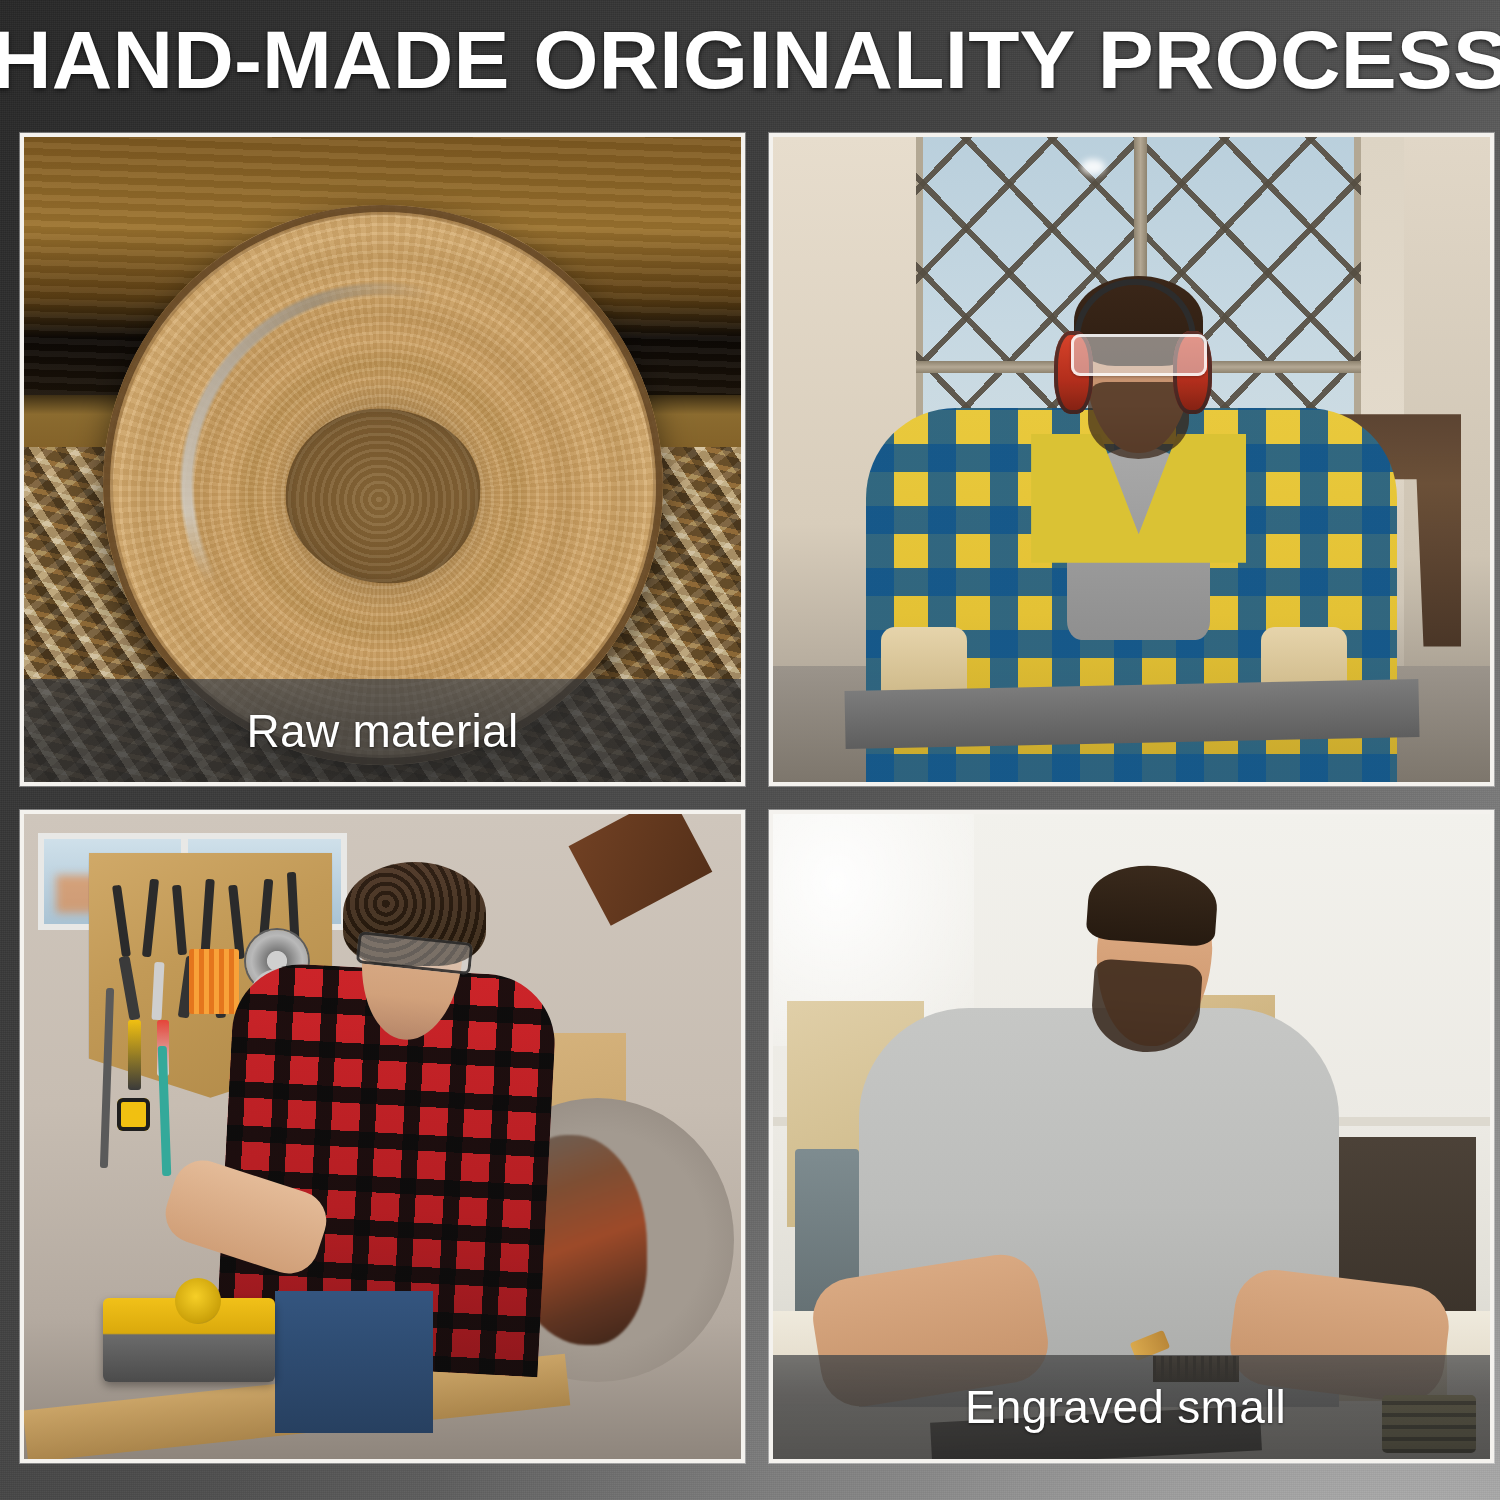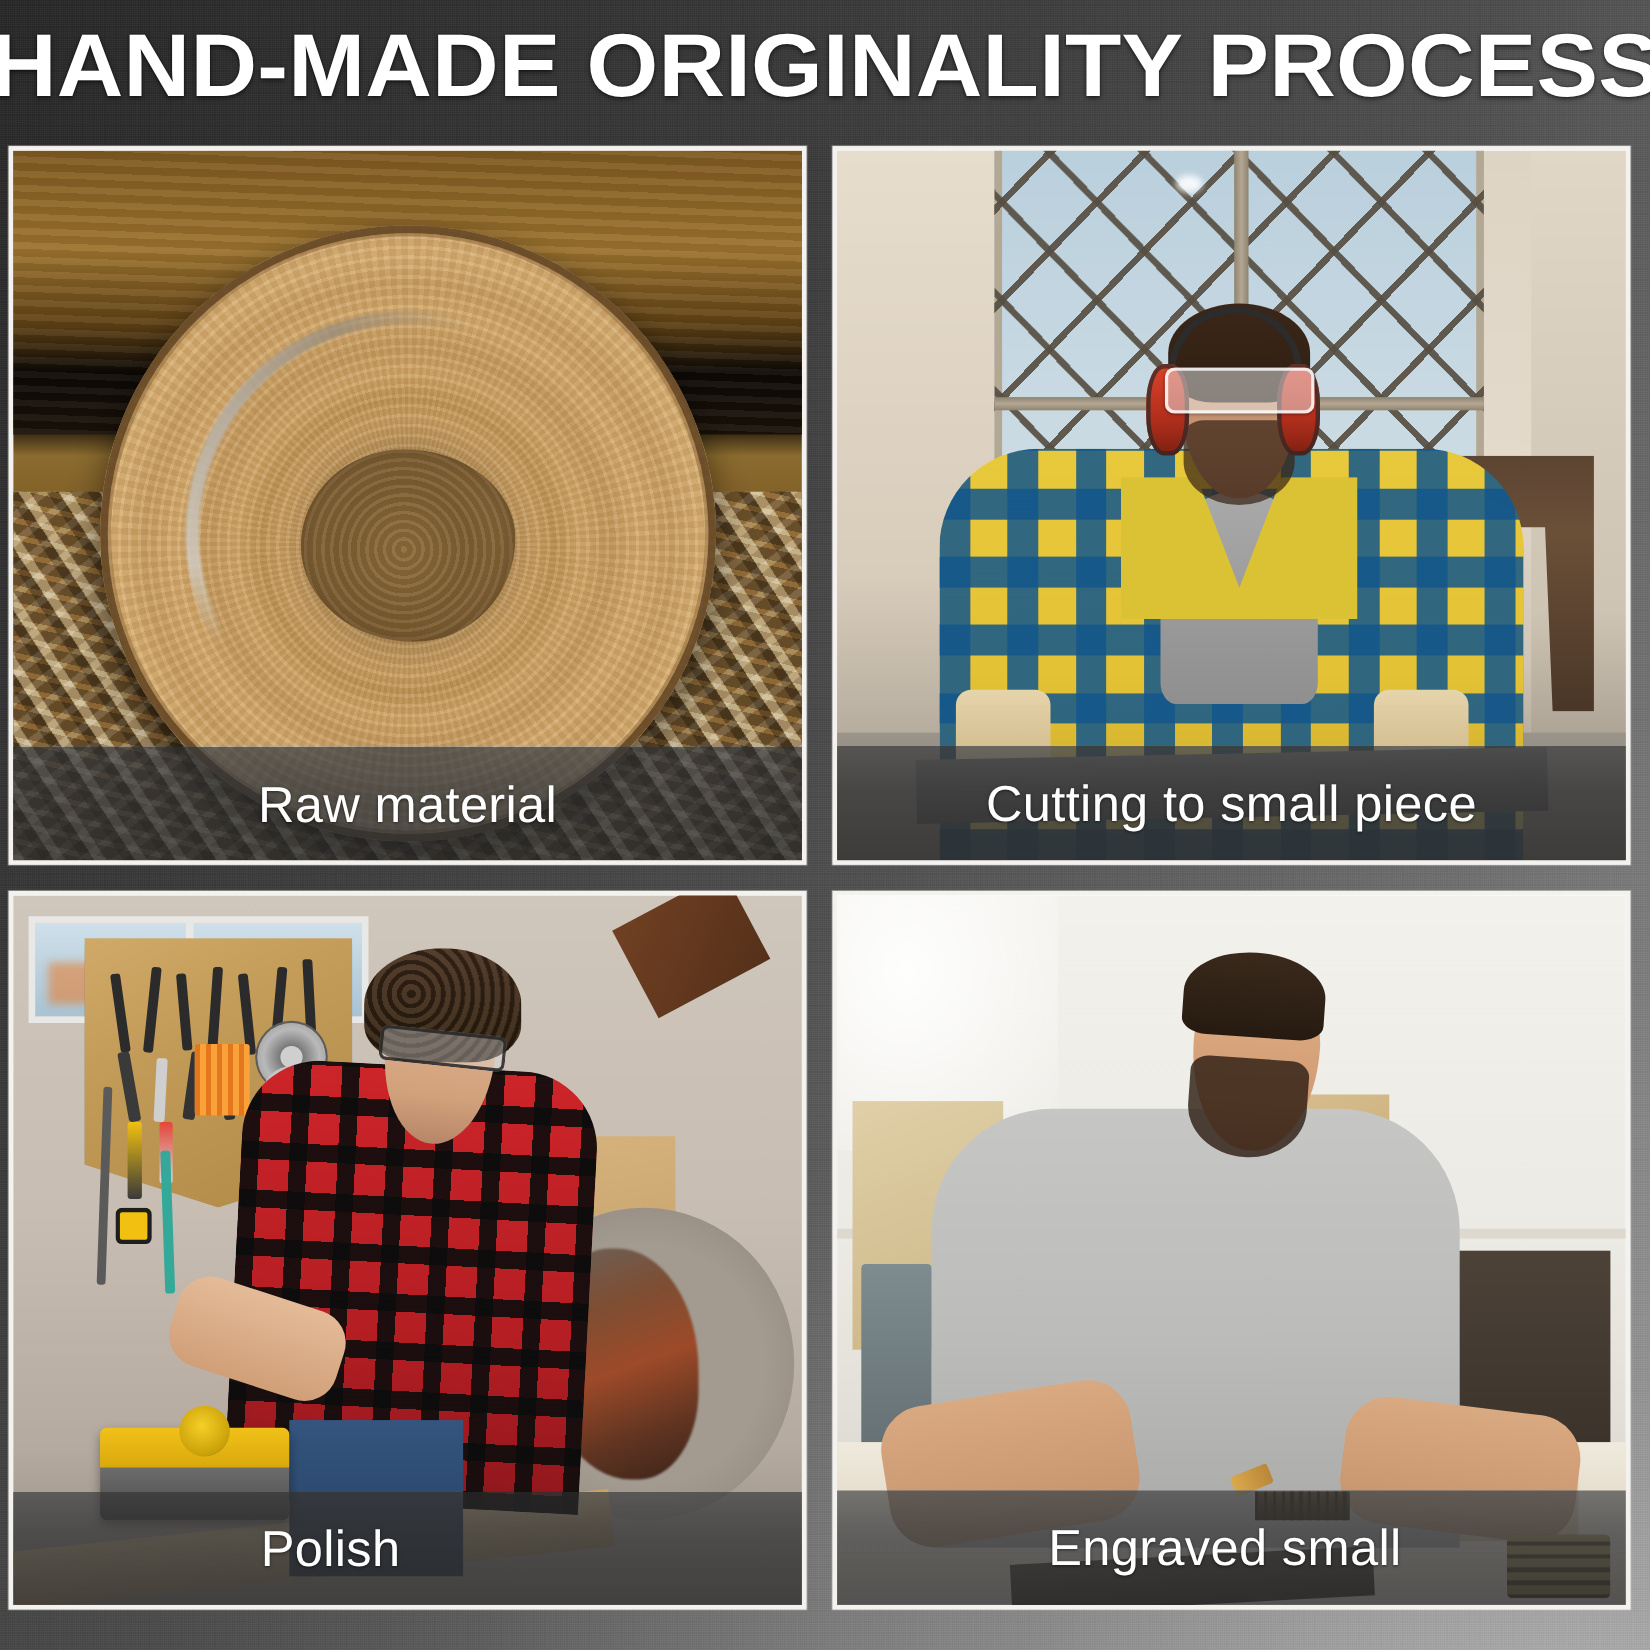--- a/index.html
+++ b/index.html
@@ -39,21 +39,21 @@
     line-height:84px;
     letter-spacing:0.2px;
     transform:scaleX(1.035);
     text-shadow:0 2px 5px rgba(0,0,0,0.55), 0 0 2px rgba(0,0,0,0.5);
     white-space:nowrap;
   }
 
   
   #grid {
     position:absolute;
-    left:8px; top:133px;
+    left:20px; top:133px;
     width:1460px; height:1337px;
     display:grid;
     grid-template-columns:725px 725px;
     grid-template-rows:653px 653px;
     column-gap:10px; row-gap:31px;gap:24px;
   }
 
   .panel {
     position:relative;
     background:#fff;
@@ -551,23 +551,20 @@
         <div class="p2-head"></div>
         <div class="p2-hair"></div>
         <div class="p2-beard"></div>
         <div class="p2-band"></div>
         <div class="p2-muff-l"></div>
         <div class="p2-muff-r"></div>
         <div class="p2-goggles"></div>
         <div class="p2-glove-l"></div>
         <div class="p2-glove-r"></div>
         <div class="p2-board"></div>
-        <div class="caption">
-          <span>Cutting to small piece</span>
-        </div>
       </div>
     </div>
 
     <div class="panel panel-p3">
       <div class="scene">
         <div class="p3-bg"></div>
         <div class="p3-window">
           <div class="p3-winsash"></div>
           <div class="p3-winglow"></div>
         </div>
@@ -601,23 +598,20 @@
         </div>
         <div class="p3-plank"></div>
         <div class="p3-body"></div>
         <div class="p3-jeans"></div>
         <div class="p3-head"></div>
         <div class="p3-hair"></div>
         <div class="p3-glasses"></div>
         <div class="p3-arm"></div>
         <div class="p3-sander"></div>
         <div class="p3-sanderknob"></div>
-        <div class="caption">
-          <span>Polish</span>
-        </div>
       </div>
     </div>
 
     <div class="panel panel-p4">
       <div class="scene">
         <div class="p4-bg"></div>
         <div class="p4-light"></div>
         <div class="p4-wall-line"></div>
         <div class="p4-ply-l"></div>
         <div class="p4-ply-r"></div>

